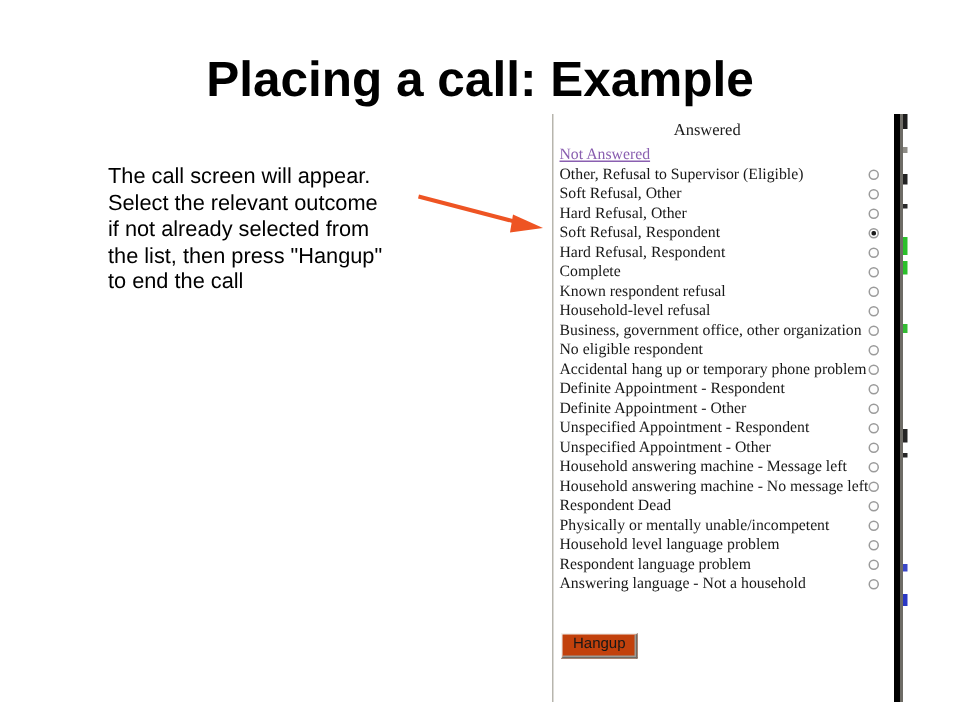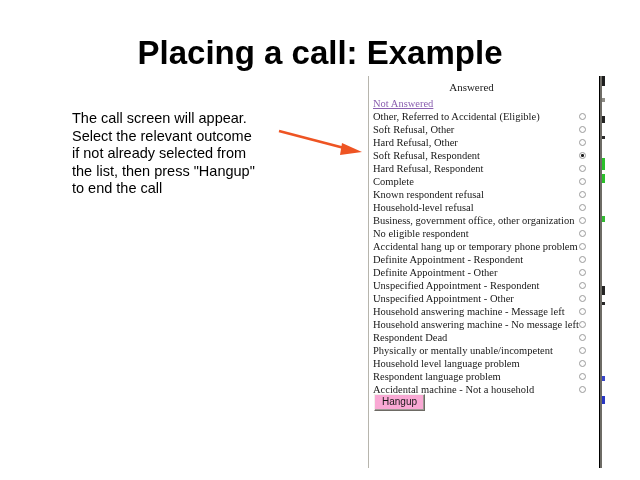--- a/index.html
+++ b/index.html
@@ -55,21 +55,21 @@
 
   
   #app-panel {
     position: absolute;
     left: 368px;
     top: 76px;
     width: 232px;
     height: 392px;
     background: #ffffff;
     border-left: 1px solid #b7b5ad;
-    border-right: 1px solid #000000;
+    border-right: 4px solid #000000;
     box-sizing: border-box;
   }
 
   #answered-header {
     position: absolute;
     left: 0;
     top: 5px;
     width: 205px;
     text-align: center;
     font-family: "Liberation Serif", serif;
@@ -122,26 +122,26 @@
     width: 2.4px;
     height: 2.4px;
     border-radius: 50%;
     background: #1a1a1a;
   }
 
   
   #hangup-button {
     position: absolute;
     left: 5px;
-    top: 318px;
+    top: 346px;
     padding: 1px 7px 2px 7px;
     font-family: "Liberation Sans", sans-serif;
     font-size: 10px;
     color: #171717;
-    background: #f9a8d4;
+    background: #c2410c;
     border-top: 1px solid #f2f0ec;
     border-left: 1px solid #f2f0ec;
     border-right: 1px solid #6d6a64;
     border-bottom: 1px solid #6d6a64;
     box-shadow: inset -1px -1px 0 #9d9a94;
     line-height: 12px;
   }
 
   
   #window-sliver {
@@ -180,21 +180,21 @@
 
 <div id="app-panel">
 
   <div id="answered-header">Answered</div>
 
   <div id="outcome-list">
       <div class="outcome-row link">
         <span class="outcome-label">Not Answered</span>
       </div>
       <div class="outcome-row">
-        <span class="outcome-label">Other, Referred to Accidental (Eligible)</span>
+        <span class="outcome-label">Other, Refusal to Supervisor (Eligible)</span>
         <span class="outcome-radio"></span>
       </div>
       <div class="outcome-row">
         <span class="outcome-label">Soft Refusal, Other</span>
         <span class="outcome-radio"></span>
       </div>
       <div class="outcome-row">
         <span class="outcome-label">Hard Refusal, Other</span>
         <span class="outcome-radio"></span>
       </div>
@@ -264,21 +264,21 @@
       </div>
       <div class="outcome-row">
         <span class="outcome-label">Household level language problem</span>
         <span class="outcome-radio"></span>
       </div>
       <div class="outcome-row">
         <span class="outcome-label">Respondent language problem</span>
         <span class="outcome-radio"></span>
       </div>
       <div class="outcome-row">
-        <span class="outcome-label">Accidental machine - Not a household</span>
+        <span class="outcome-label">Answering language - Not a household</span>
         <span class="outcome-radio"></span>
       </div>
     </div>
 
   <div id="hangup-button">Hangup</div>
 </div>
 
 <div id="window-sliver">
     <div class="sliver-mark" style="top: 0px; height: 10px; background: rgb(29, 29, 29);"></div>
     <div class="sliver-mark" style="top: 22px; height: 4px; background: rgb(143, 141, 135);"></div>

